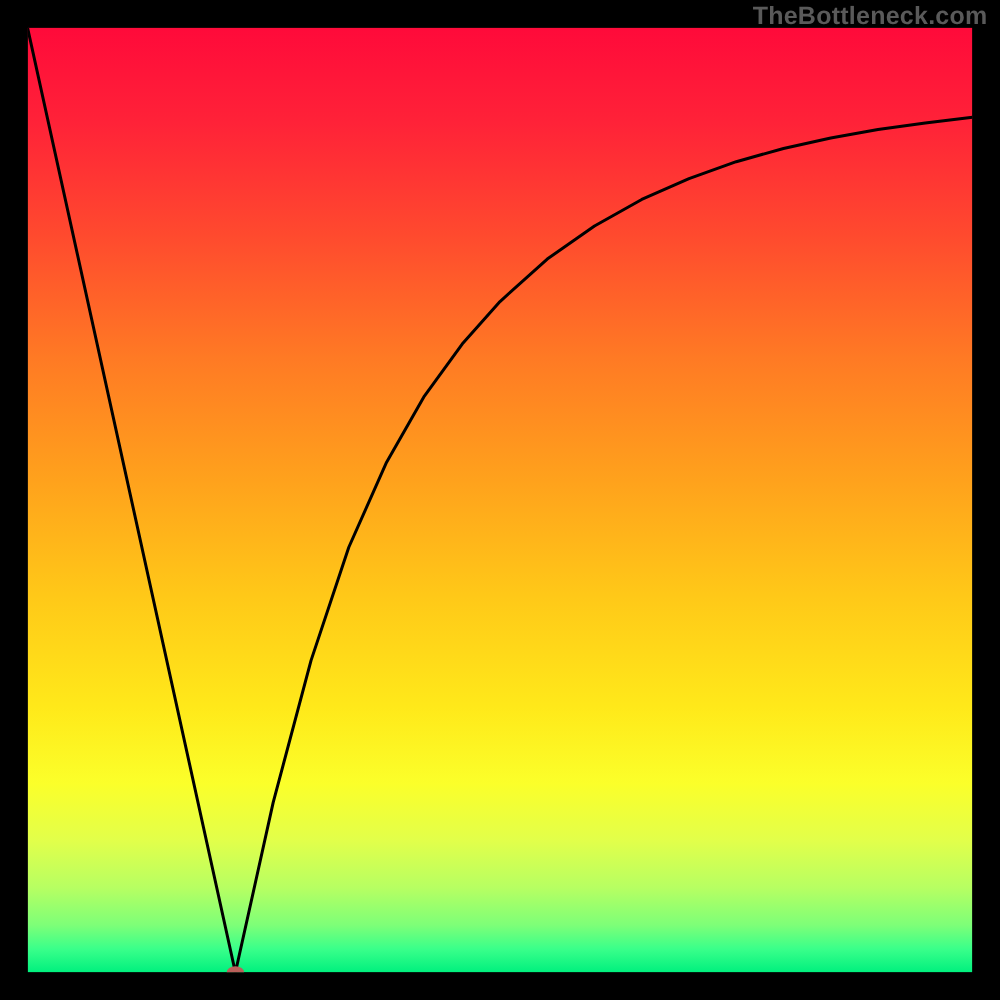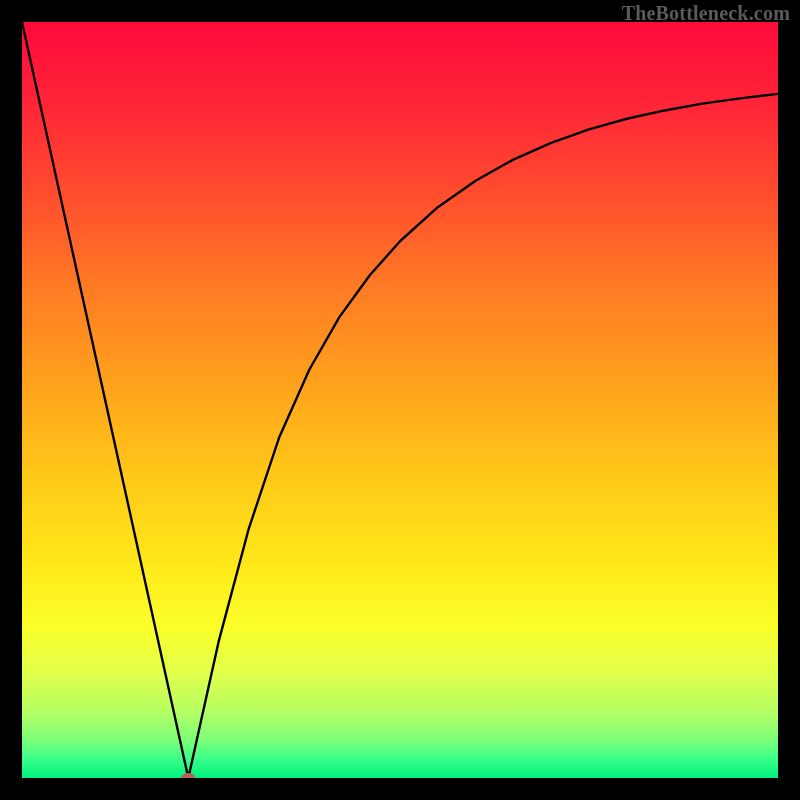--- a/index.html
+++ b/index.html
@@ -27,21 +27,20 @@
   }
   .watermark {
     position: absolute;
     top: 2px;
     right: 10px;
     color: #5a5a5a;
     font-size: 20px;
     font-weight: 600;
     letter-spacing: 0.2px;
     z-index: 20;
-    font-family: Liberation Serif, serif;
   }
   svg { display: block; }
 </style>
 </head>
 <body>
 
 <div class="outer">
   <div class="watermark">TheBottleneck.com</div>
 
   <div class="plot">

